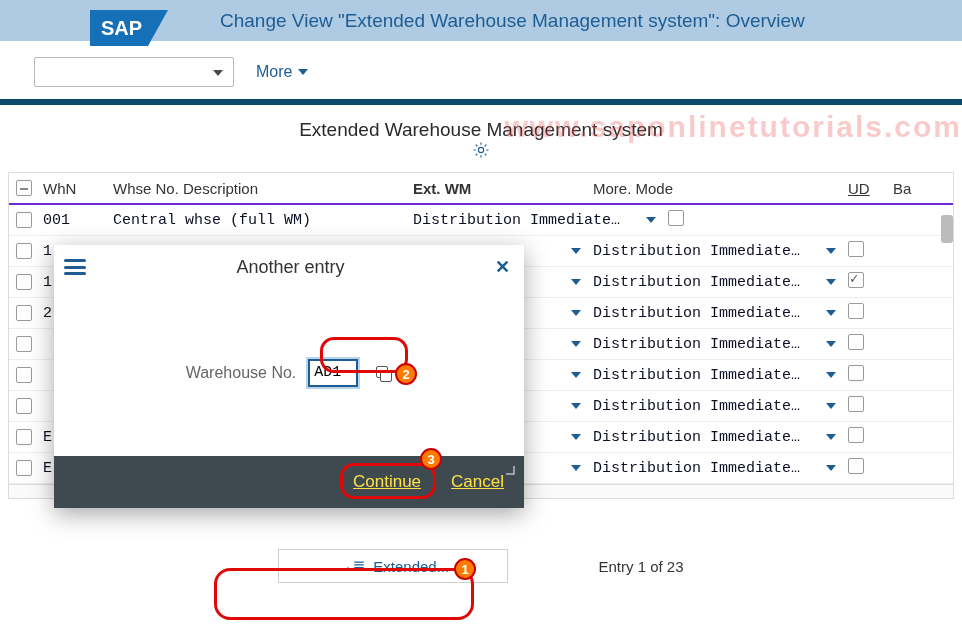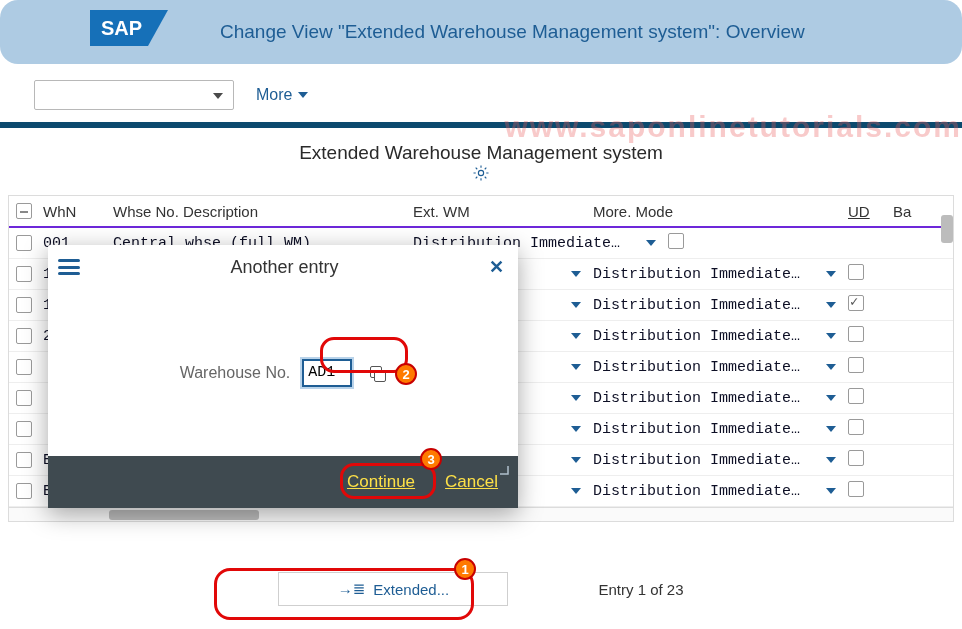--- a/index.html
+++ b/index.html
@@ -8,27 +8,26 @@
     font-family: Arial, sans-serif;
     font-size: 14px;
     background: #fff;
     color: #333;
     position: relative;
     width: 962px;
     height: 629px;
     overflow: hidden;
   }
   .titlebar {
-    height: 64px;
+    height: 41px;
     background: #AECBE3;
     display: flex;
     align-items: center;
     padding-left: 90px;
     position: relative;
-    border-radius: 18px;
   }
   .sap-logo {
     position: absolute;
     left: 90px;
     top: 10px;
     width: 78px;
     height: 36px;
   }
   .sap-logo svg { width: 100%; height: 100%; }
   .titlebar-title {
@@ -77,21 +76,21 @@
     display:flex;justify-content:space-between;align-items:center;
     padding:14px 20px 8px 20px;
     font-size:19px;color:#2a2a2a;flex-direction:column;
   }
   .gear-icon svg{width:18px;height:18px;stroke:#1E5D94;fill:none;}
   .table-wrap{margin:0 8px;border:1px solid #dcdcdc;}
   .thead{display:flex;background:#fff;border-bottom:2px solid #6d28d9;height:32px;align-items:center;font-size:15px;color:#333;}
   .col-sel{width:30px;display:flex;align-items:center;justify-content:center;}
   .col-whn{width:70px;padding-left:4px;}
   .col-desc{width:300px;padding-left:4px;}
-  .col-extwm{width:180px;padding-left:4px;}
+  .col-extwm{width:180px;padding-left:4px;font-weight:bold;}
   .col-dist{width:255px;padding-left:4px;}
   .col-ud{width:45px;padding-left:4px;text-decoration:underline;}
   .col-ba{width:40px;padding-left:4px;}
   .col-scroll{width:12px;}
   .row{display:flex;height:31px;align-items:center;border-bottom:1px solid #eee;font-family:"Courier New",monospace;font-size:15px;color:#0d0f25;}
   .row .col-whn,.row .col-extwm,.row .col-dist{white-space:nowrap;overflow:hidden;text-overflow:ellipsis;}
   .chk{width:16px;height:16px;border:1px solid #9a9a9a;background:#fff;display:inline-block;border-radius:2px;position:relative;}
   .chk.checked::after{content:"✓";position:absolute;left:1px;top:-3px;font-size:14px;color:#555;}
   .chk.half::after{content:"";position:absolute;left:3px;right:3px;top:7px;height:2px;background:#888;}
   .dd-chev{display:inline-block;width:0;height:0;border-left:5px solid transparent;border-right:5px solid transparent;border-top:6px solid #1E5D94;margin-left:auto;margin-right:8px;}
@@ -102,21 +101,21 @@
   .footer{display:flex;align-items:center;justify-content:center;gap:90px;padding:50px 0 0 0;color:#333;font-size:15px;}
   .position-btn{
     width:230px;height:34px;border:1px solid #cfcfcf;background:#fff;color:#1E5D94;
     display:flex;align-items:center;justify-content:center;gap:8px;font-size:15px;position:relative;
   }
   .ring-red{border:3px solid #E10808;border-radius:16px;padding:2px 2px;position:absolute;}
   .ring-pos{left:214px;top:568px;width:260px;height:52px;}
   .num-badge{width:22px;height:22px;border-radius:50%;background:#FF7A00;border:2px solid #C80000;color:#fff;font-weight:bold;display:flex;align-items:center;justify-content:center;font-size:13px;}
   
   .dialog{
-    position:absolute;left:48px;top:245px;width:470px;height:263px;background:#fff;
+    position:absolute;left:54px;top:245px;width:470px;height:263px;background:#fff;
     box-shadow:0 6px 24px rgba(0,0,0,0.35);border-radius:2px;display:flex;flex-direction:column;
   }
   .dialog-head{display:flex;align-items:center;height:44px;padding:0 14px 0 10px;}
   .hamburger{width:22px;height:16px;display:flex;flex-direction:column;justify-content:space-between;}
   .hamburger span{height:3px;background:#1E5D94;border-radius:2px;}
   .dialog-title{flex:1;text-align:center;color:#333;font-size:18px;}
   .dialog-close{font-size:18px;color:#1E5D94;font-weight:bold;cursor:pointer;}
   .dialog-body{flex:1;display:flex;align-items:center;justify-content:center;gap:12px;}
   .dlg-label{color:#666;font-size:16px;text-align:right;}
   .input-wrap{position:relative;}

